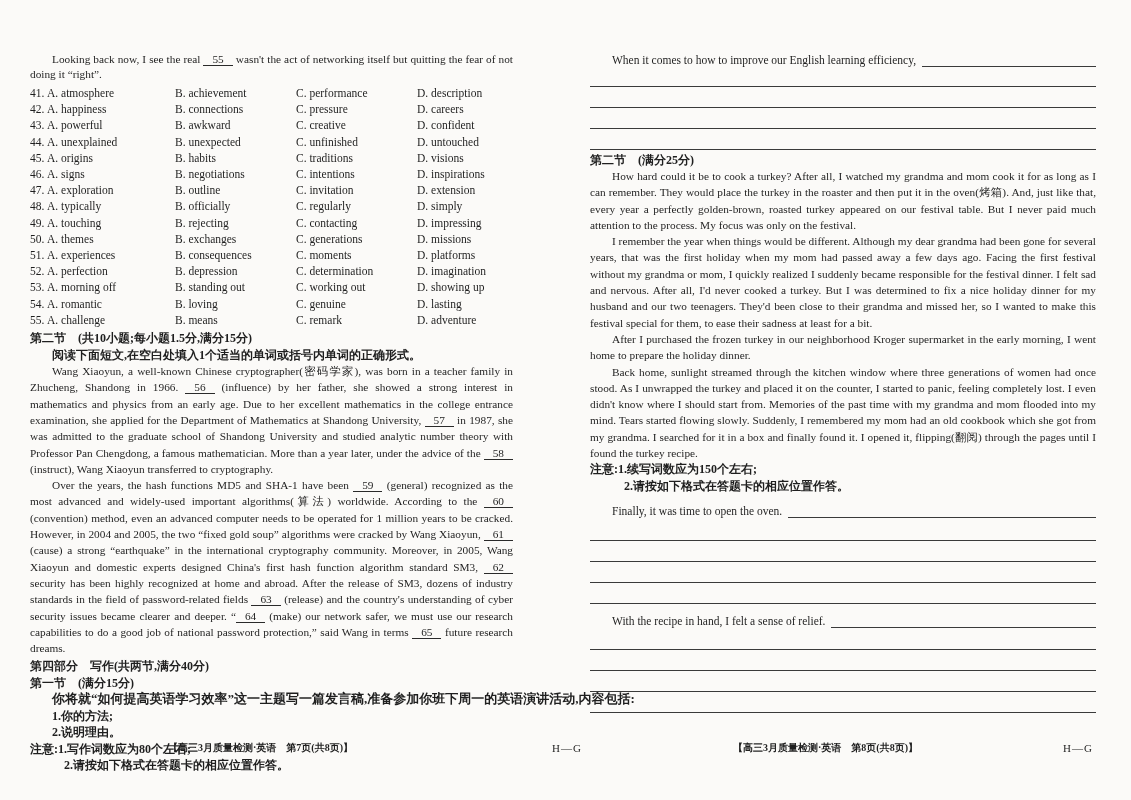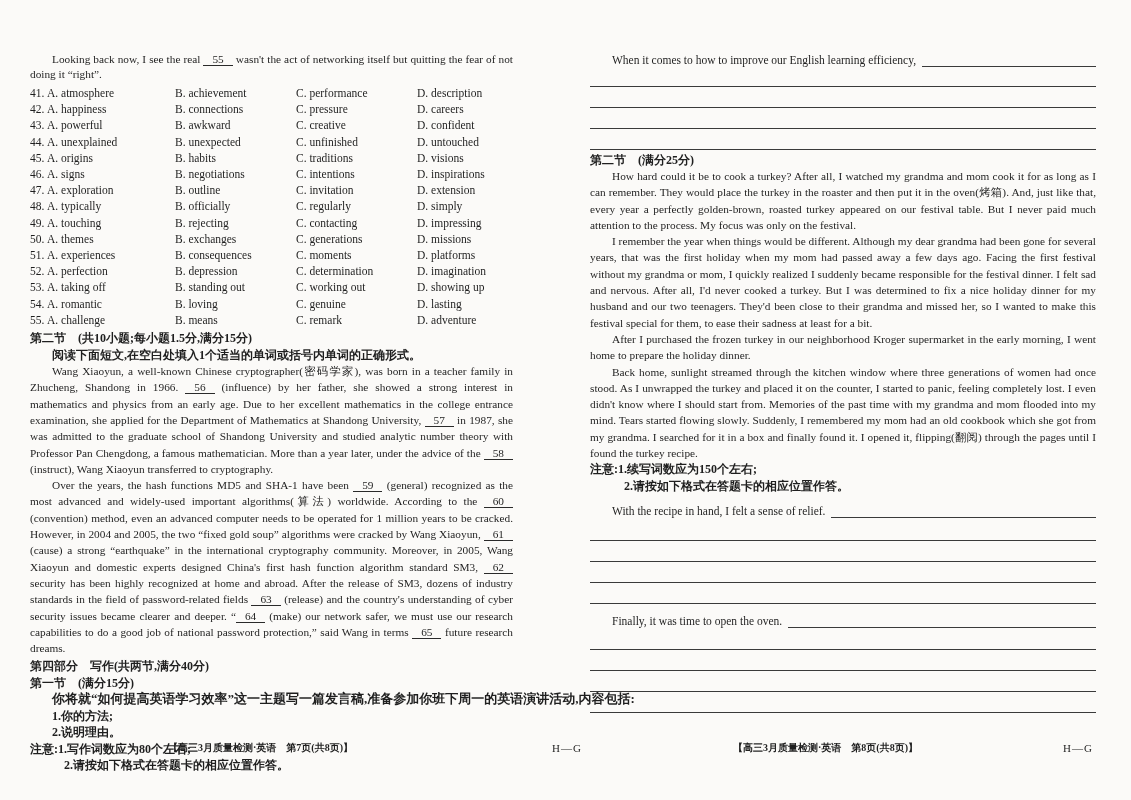--- a/index.html
+++ b/index.html
@@ -175,21 +175,21 @@
       </div>
       <div class="q-row">
         <span>52.</span>
         <span>A. perfection</span>
         <span>B. depression</span>
         <span>C. determination</span>
         <span>D. imagination</span>
       </div>
       <div class="q-row">
         <span>53.</span>
-        <span>A. taking off</span>
+        <span>A. morning off</span>
         <span>B. standing out</span>
         <span>C. working out</span>
         <span>D. showing up</span>
       </div>
       <div class="q-row">
         <span>54.</span>
         <span>A. romantic</span>
         <span>B. loving</span>
         <span>C. genuine</span>
         <span>D. lasting</span>
@@ -242,31 +242,31 @@
       <p class="body-para">After I purchased the frozen turkey in our neighborhood Kroger supermarket in the early morning, I went home to prepare the holiday dinner.</p>
       <p class="body-para">Back home, sunlight streamed through the kitchen window where three generations of women had once stood. As I unwrapped the turkey and placed it on the counter, I started to panic, feeling completely lost. I even didn't know where I should start from. Memories of the past time with my grandma and mom flooded into my mind. Tears started flowing slowly. Suddenly, I remembered my mom had an old cookbook which she got from my grandma. I searched for it in a box and finally found it. I opened it, flipping(翻阅) through the pages until I found the turkey recipe.</p>
     </div>
 
   <div class="cjk-line">注意:1.续写词数应为150个左右;</div>
   <div class="cjk-line ind2">2.请按如下格式在答题卡的相应位置作答。</div>
 
   <div id="continuations">
       <div class="cont-block">
         <div class="lead-row">
-          <span class="lead">With the recipe in hand, I felt a sense of relief.</span>
+          <span class="lead">Finally, it was time to open the oven.</span>
           <div class="fill"></div>
         </div>
         <div class="rule"></div>
         <div class="rule"></div>
         <div class="rule"></div>
         <div class="rule"></div>
       </div>
       <div class="cont-block">
         <div class="lead-row">
-          <span class="lead">Finally, it was time to open the oven.</span>
+          <span class="lead">With the recipe in hand, I felt a sense of relief.</span>
           <div class="fill"></div>
         </div>
         <div class="rule"></div>
         <div class="rule"></div>
         <div class="rule"></div>
         <div class="rule"></div>
       </div>
     </div>
 </div>
 

